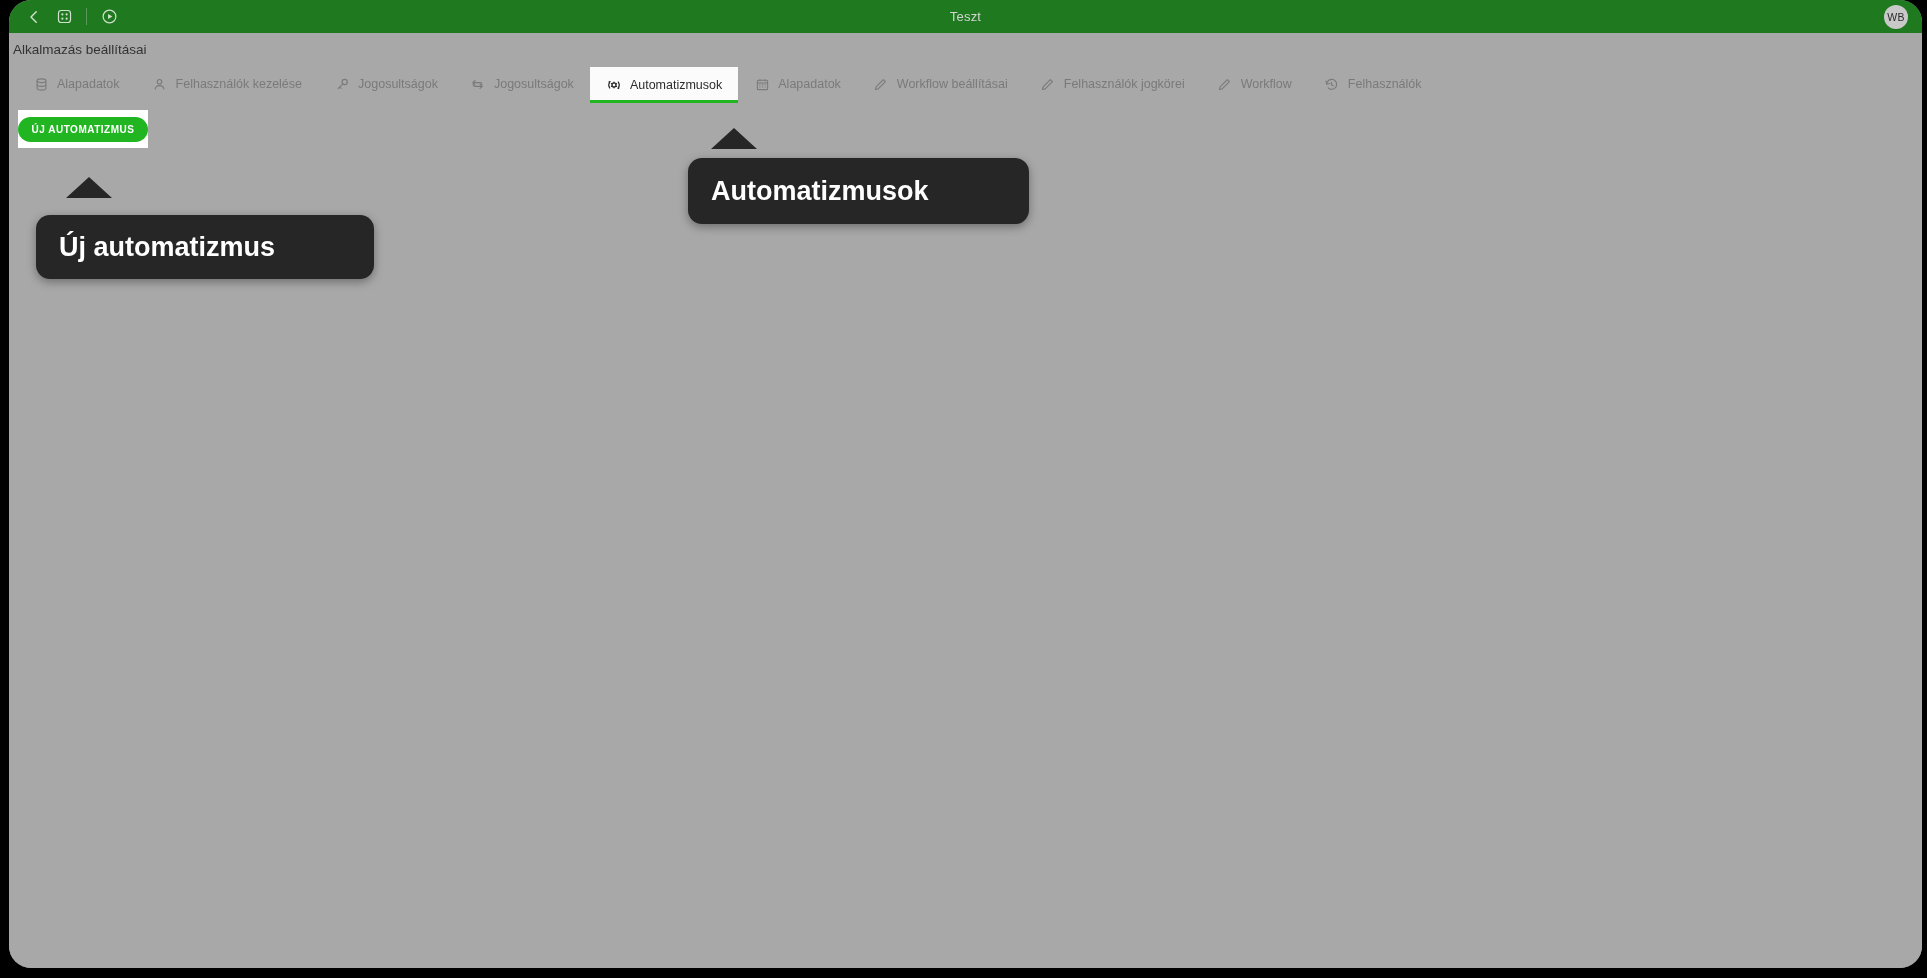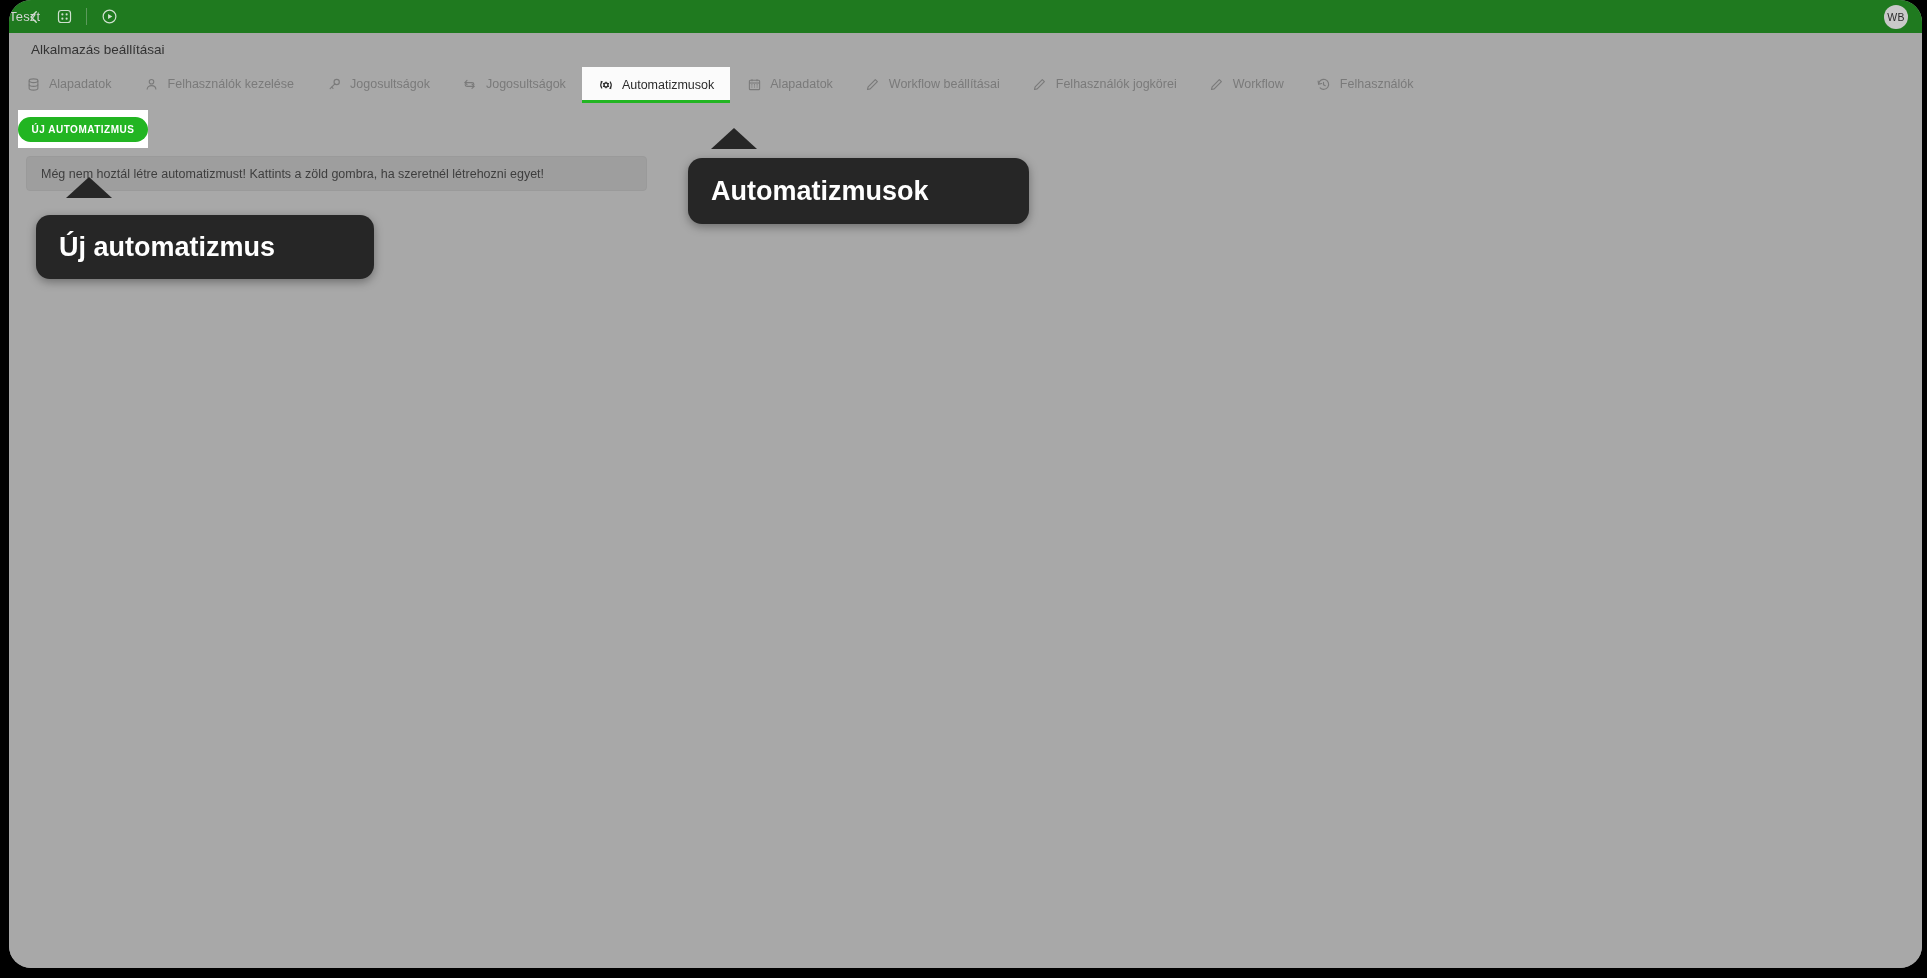--- a/index.html
+++ b/index.html
@@ -41,21 +41,21 @@
   .tb-icon svg { display: block; }
   .tb-sep {
     width: 1px; height: 17px;
     background: #5c9a5c;
     margin: 0 7px;
     flex: 0 0 auto;
   }
   #window-title {
     position: absolute;
     left: 0; right: 0;
-    text-align: left;
+    text-align: center;
     font-size: 13px;
     color: #d4d4d4;
     letter-spacing: .2px;
     pointer-events: none;
   }
   #avatar {
     margin-left: auto;
     width: 24px; height: 24px;
     border-radius: 50%;
     background: #c9c9c9;
@@ -66,32 +66,33 @@
     letter-spacing: .3px;
     flex: 0 0 auto;
     z-index: 2;
   }
 
   
   #page-header {
     height: 32px;
     display: flex;
     align-items: center;
-    padding-left: 22px;
+    padding-left: 4px;
     font-size: 13.5px;
     color: #333333;
     background: #a8a8a8;
   }
 
   
   #tabs {
     height: 38px;
     display: flex;
     align-items: stretch;
     background: #a8a8a8;
+    padding-left: 8px;
   }
   .tab {
     display: flex;
     align-items: center;
     gap: 8px;
     padding: 0 16px;
     font-size: 12.5px;
     color: #7a7a7a;
     white-space: nowrap;
     position: relative;
@@ -365,21 +366,20 @@
     </div>
 
   </div>
 
   <div id="content">
 
     <div id="new-automation-highlight">
       <button id="new-automation-button">ÚJ AUTOMATIZMUS</button>
     </div>
 
-    <div id="empty-state">Még nem hoztál létre automatizmust! Kattints a zöld gombra, ha szeretnél létrehozni egyet!</div>
 
   </div>
 
   <div id="tooltip-automations-arrow" class="tooltip-arrow"></div>
   <div id="tooltip-automations" class="tooltip">Automatizmusok</div>
 
   <div id="tooltip-new-automation-arrow" class="tooltip-arrow"></div>
   <div id="tooltip-new-automation" class="tooltip">Új automatizmus</div>
 
 </div>

